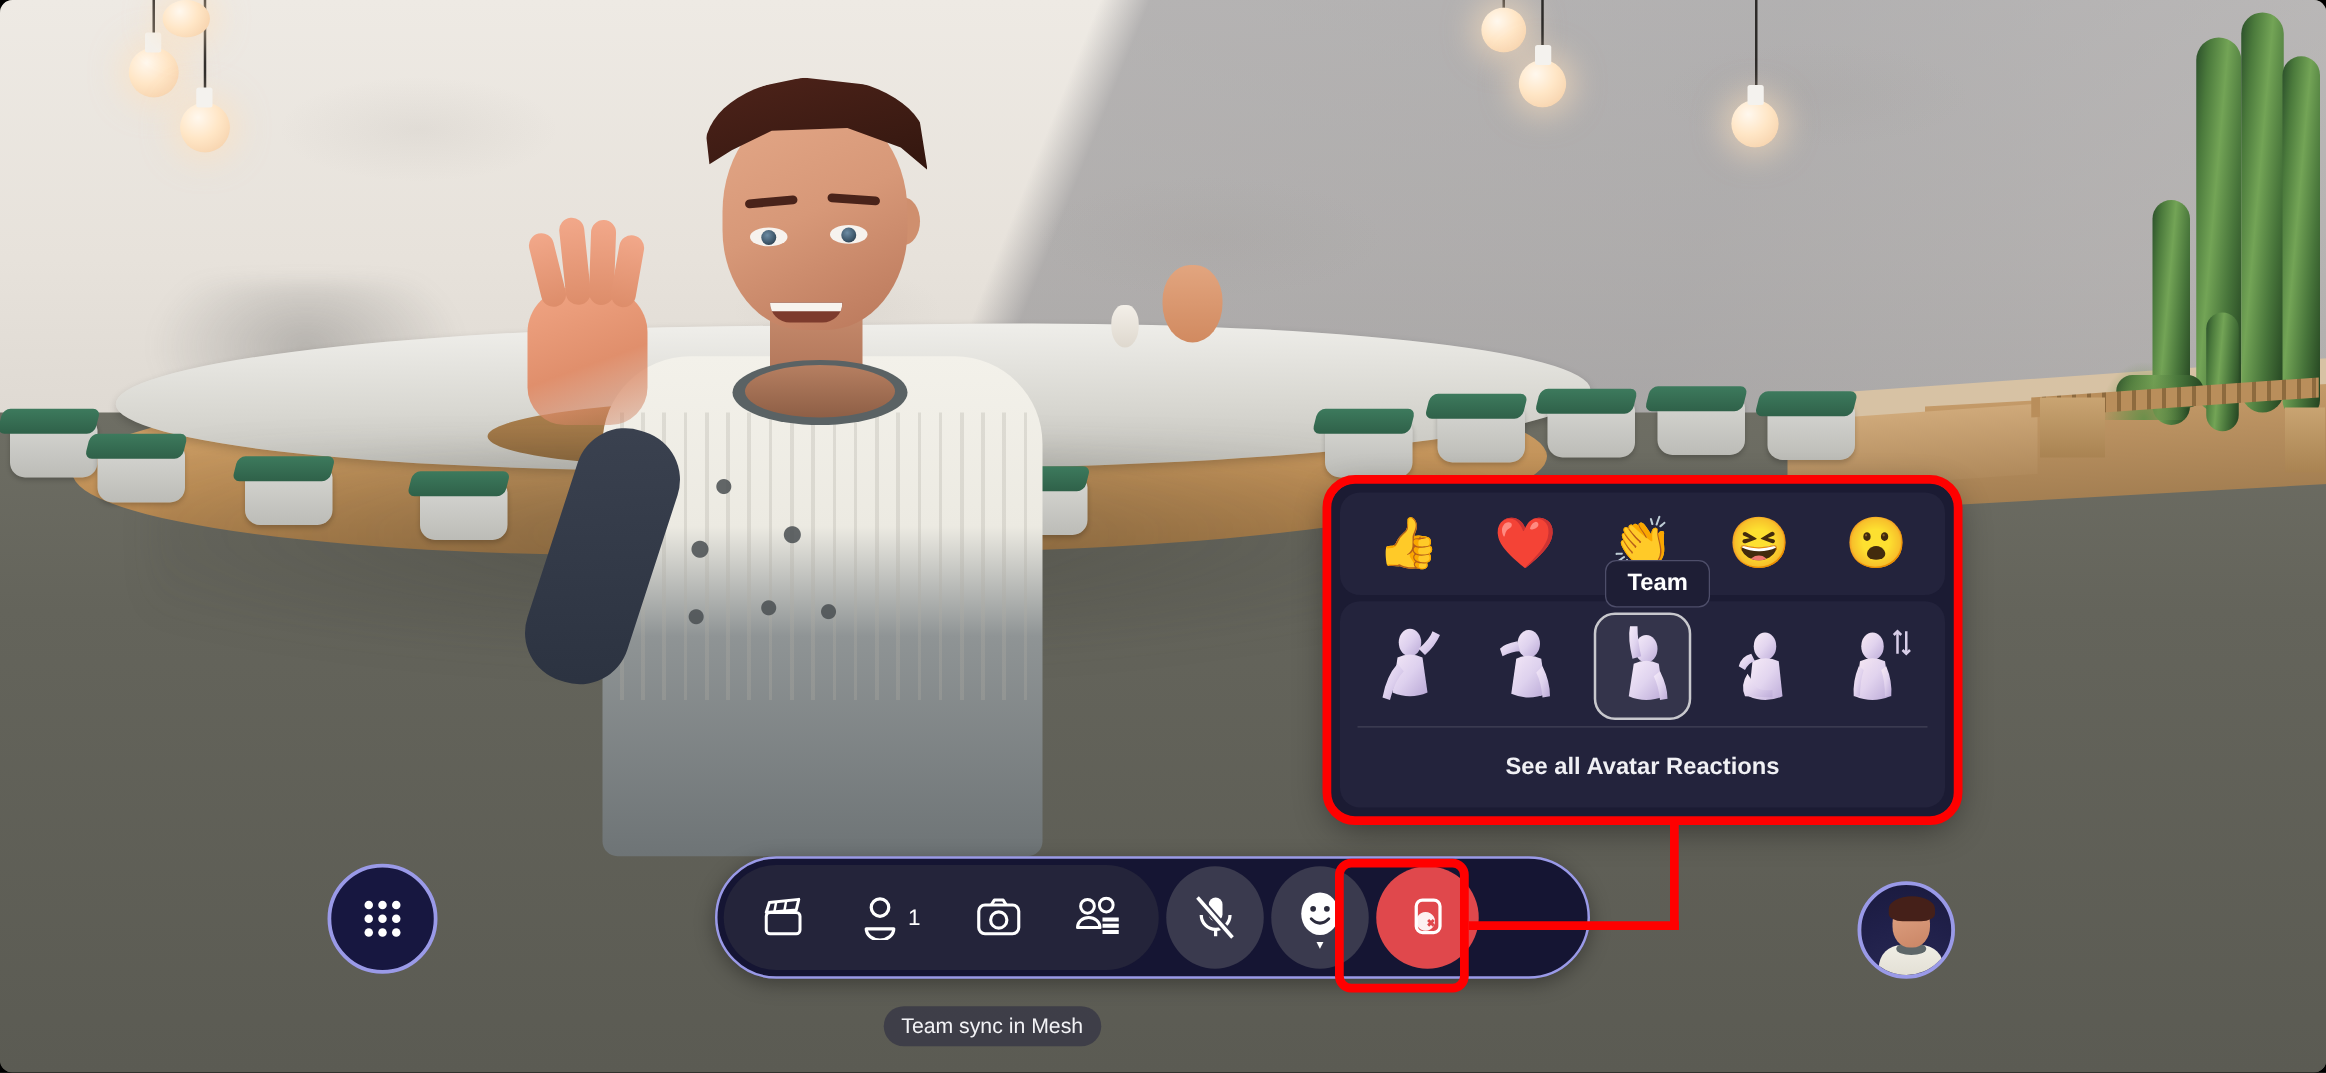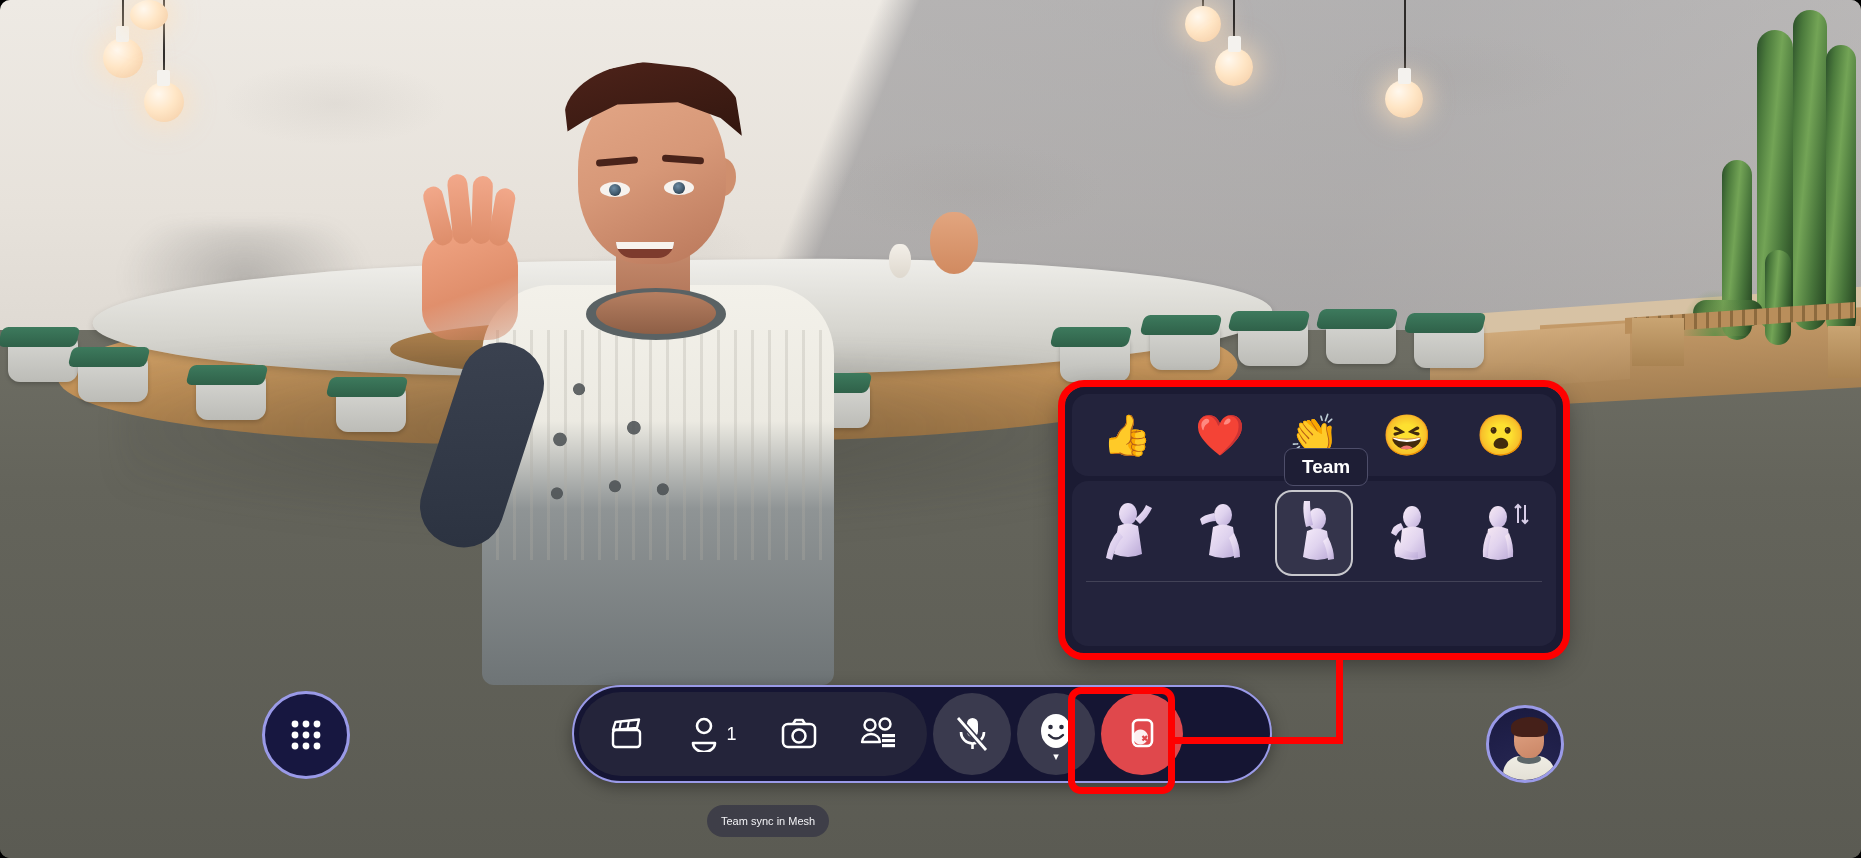--- a/index.html
+++ b/index.html
@@ -365,21 +365,21 @@
     background: #5e6769;
   }
   .meeting-label {
     position: absolute;
     left: 707px; top: 805px;
     height: 32px;
     padding: 0 14px;
     border-radius: 16px;
     background: rgba(56,56,70,.82);
     color: #f3f3f6;
-    font-size: 11px;
+    font-size: 17px;
     display: flex; align-items: center;
     white-space: nowrap;
   }
 
   
   .reactions-panel {
     position: absolute;
     left: 1064px; top: 386px;
     width: 500px; height: 268px;
     border-radius: 22px;
@@ -666,20 +666,21 @@
               <path d="M46 8 v18"></path>
                 <path d="M43 11 l3 -3 3 3"></path>
               <path d="M53 8 v18"></path>
                 <path d="M50 23 l3 3 3 -3"></path>
             </g>
           </svg>
         </button>
 
       </div>
       <div class="divider"></div>
+      <div class="see-all">See all Avatar Reactions</div>
     </div>
   </div>
 
   <div class="tooltip-wave">Team</div>
 
   <div style="position:absolute;left:262px;top:691px;width:88px;height:88px;border-radius:50%;
               background:#171740;border:3px solid #9a9ae8;display:flex;align-items:center;justify-content:center;">
     <svg width="34" height="34" viewBox="0 0 34 34" aria-hidden="true">
       <g fill="#ffffff">
         <circle cx="6" cy="6" r="3.4"></circle>

